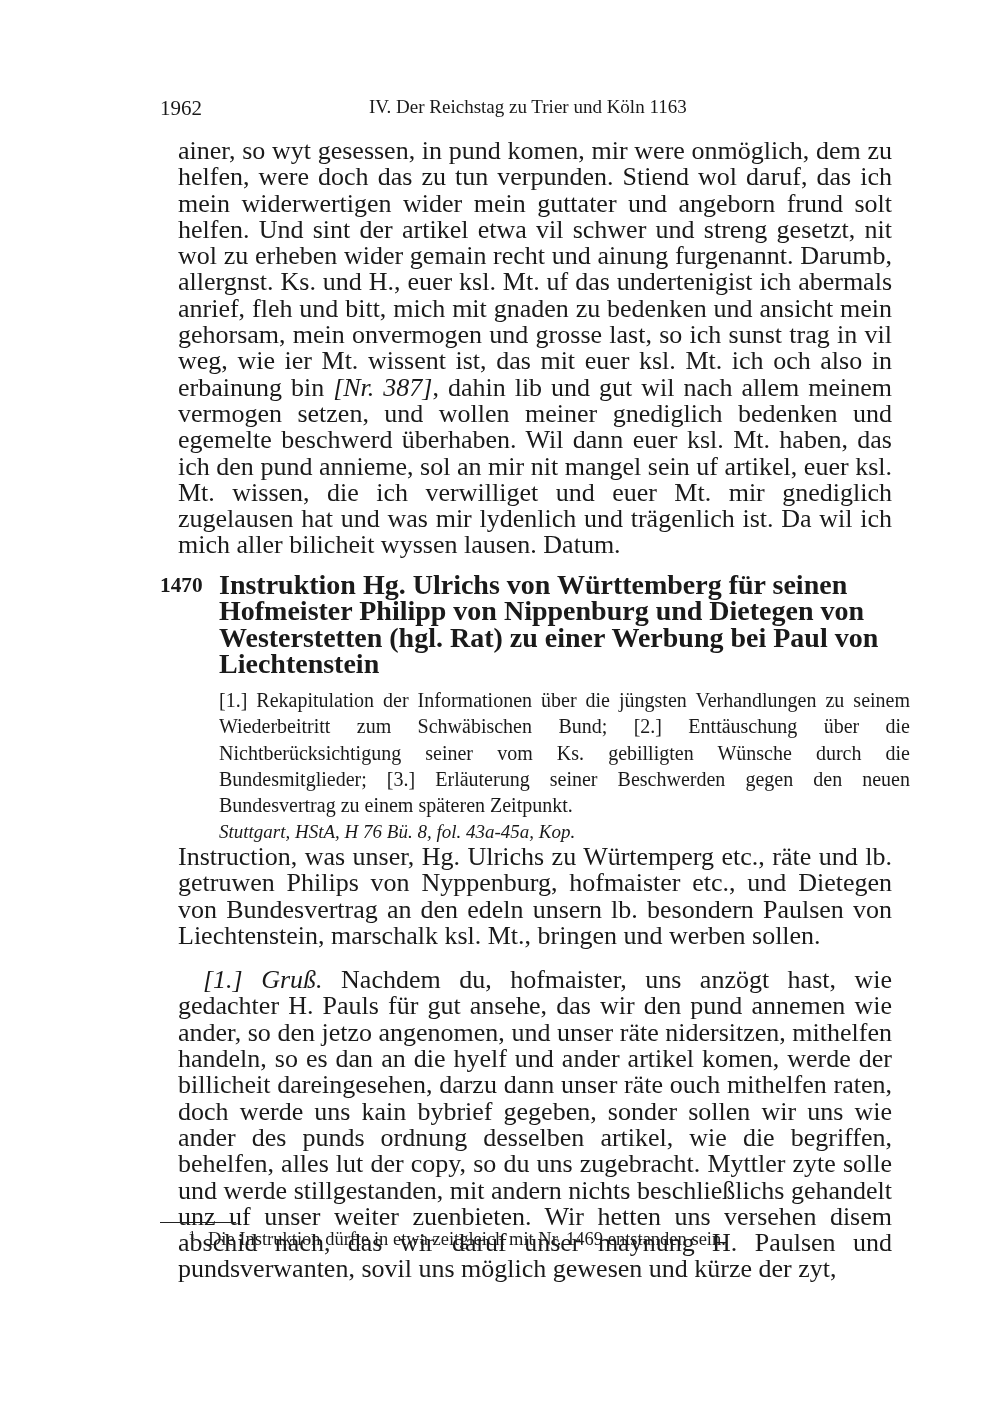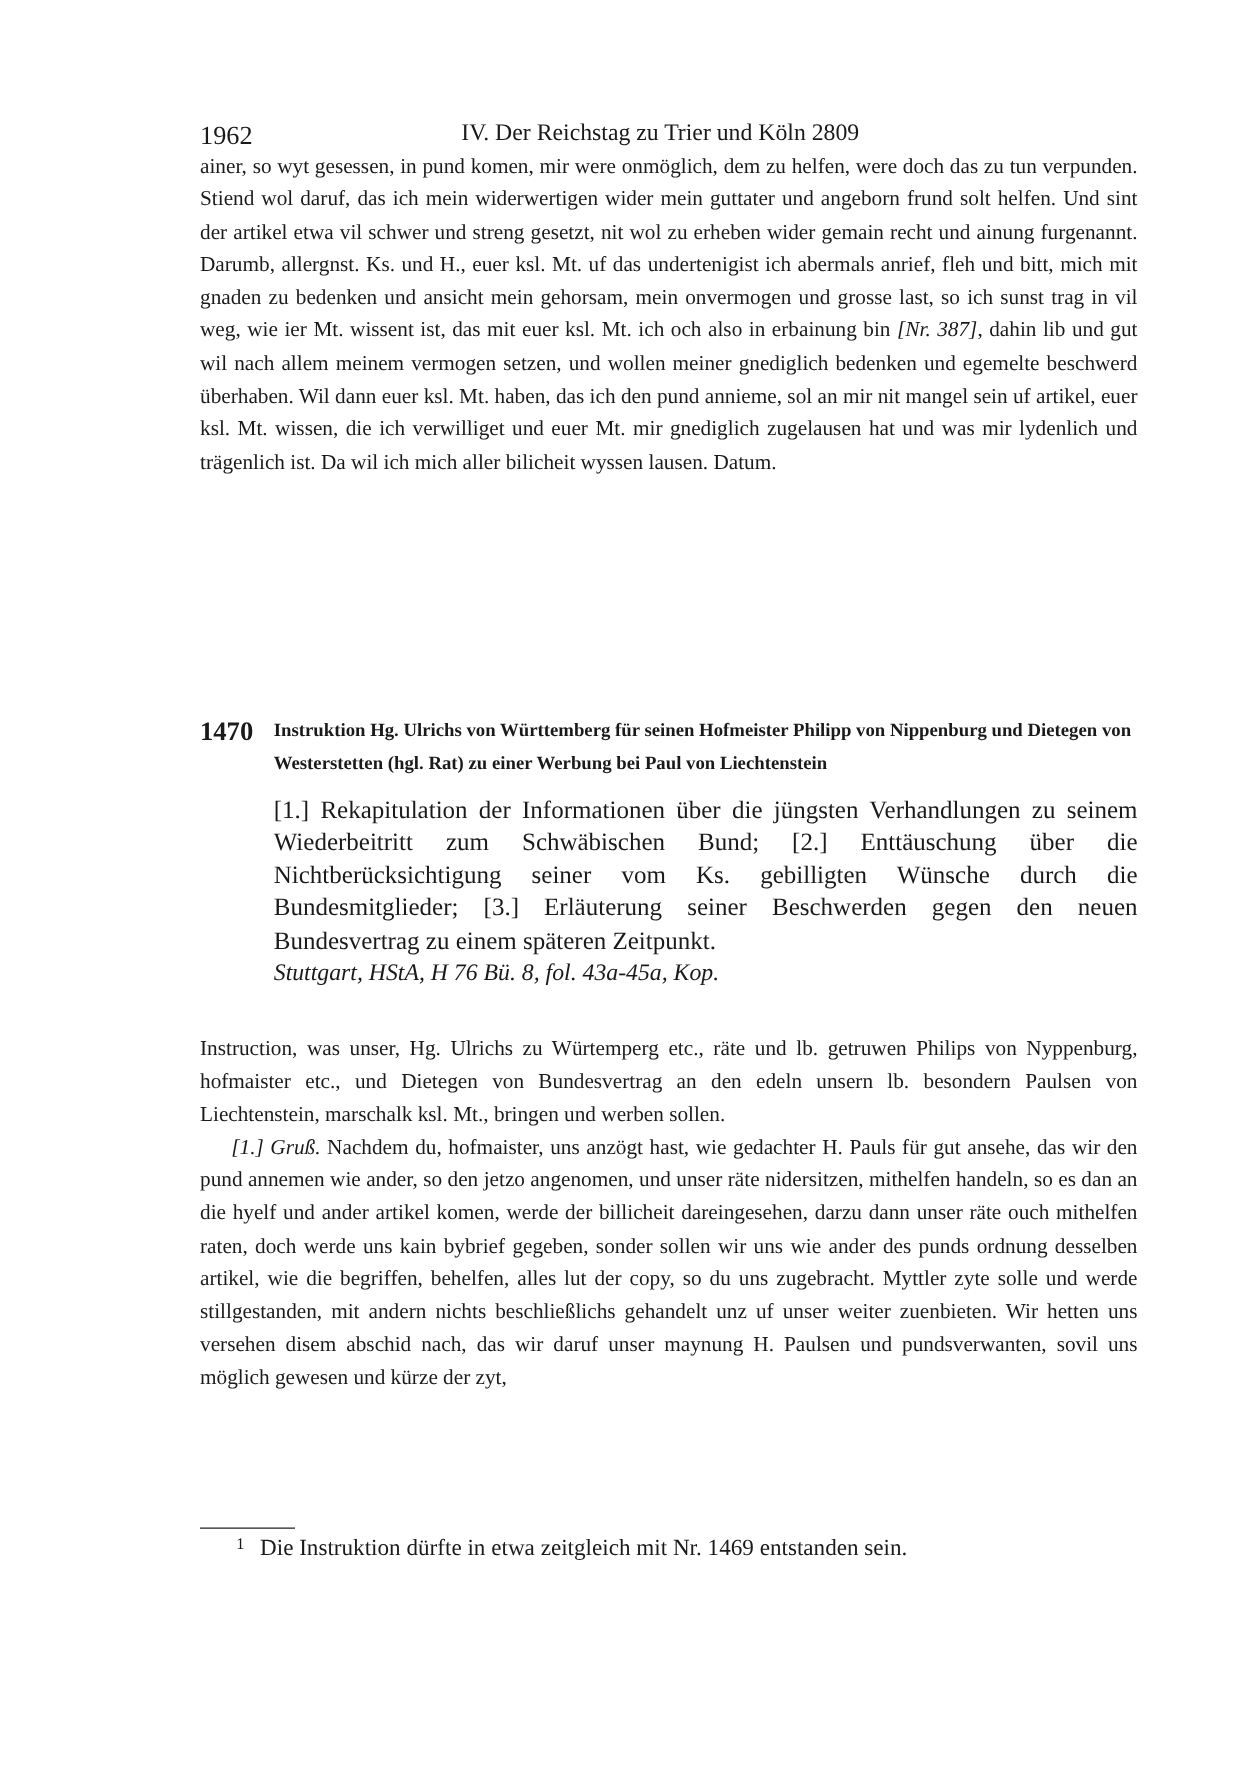--- a/index.html
+++ b/index.html
@@ -35,24 +35,24 @@
     left: 0;
     top: 0;
   }
   .running-title {
     position: absolute;
     left: 209px;
     top: 0;
     font-size: 19px;
   }
   .body-text {
-    font-size: 17px;
+    font-size: 26px;
     line-height: 26.3px;
     text-align: justify;
-    margin: 0;
+    margin: 18px;
     hyphens: manual;
   }
   .block-top {
     position: absolute;
     top: 120px;
     left: 0;
     width: 750px;
   }
   .doc-header {
     position: absolute;
@@ -65,21 +65,21 @@
     position: absolute;
     left: 0;
     top: 0;
     font-weight: bold;
     font-size: 21.3px;
     line-height: 26.3px;
   }
   .doc-title {
     margin-left: 59px;
     font-weight: bold;
-    font-size: 15px;
+    font-size: 28px;
     line-height: 26.3px;
     text-align: left;
   }
   .regest {
     margin-left: 59px;
     margin-top: 10px;
     font-size: 20px;
     line-height: 26.3px;
     text-align: justify;
   }
@@ -134,21 +134,21 @@
     white-space: nowrap;
   }
 </style>
 </head>
 <body>
 
 <div class="page">
 
   <div class="running-head">
     <span class="page-number">1962</span>
-    <span class="running-title">IV. Der Reichstag zu Trier und Köln 2809</span>
+    <span class="running-title">IV. Der Reichstag zu Trier und Köln 1163</span>
   </div>
 
   <div class="block-top">
     <p class="body-text"><span>ainer, so wyt gesessen, in pund komen, mir were onmöglich, dem zu helfen, were doch das zu tun verpunden. Stiend wol daruf, das ich mein widerwertigen wider mein guttater und angeborn frund solt helfen. Und sint der artikel etwa vil schwer und streng gesetzt, nit wol zu erheben wider gemain recht und ainung furgenannt. Darumb, allergnst. Ks. und H., euer ksl. Mt. uf das undertenigist ich abermals anrief, fleh und bitt, mich mit gnaden zu bedenken und ansicht mein gehorsam, mein onvermogen und grosse last, so ich sunst trag in vil weg, wie ier Mt. wissent ist, das mit euer ksl. Mt. ich och also in erbainung bin </span><span class="italic">[Nr. 387]</span><span>, dahin lib und gut wil nach allem meinem vermogen setzen, und wollen meiner gnediglich bedenken und egemelte beschwerd überhaben. Wil dann euer ksl. Mt. haben, das ich den pund annieme, sol an mir nit mangel sein uf artikel, euer ksl. Mt. wissen, die ich verwilliget und euer Mt. mir gnediglich zugelausen hat und was mir lydenlich und trägenlich ist. Da wil ich mich aller bilicheit wyssen lausen. Datum.</span></p>
   </div>
 
   <div class="doc-header">
     <span class="doc-number">1470</span>
     <div class="doc-title">Instruktion Hg. Ulrichs von Württemberg für seinen Hofmeister Phil­ipp von Nippenburg und Dietegen von Westerstetten (hgl. Rat) zu einer Werbung bei Paul von Liechtenstein</div>
     <div class="regest">[1.] Rekapitulation der Informationen über die jüngsten Verhandlungen zu seinem Wiederbeitritt zum Schwäbischen Bund; [2.] Enttäuschung über die Nichtberücksichtigung seiner vom Ks. gebilligten Wünsche durch die Bundesmitglieder; [3.] Erläuterung seiner Beschwerden gegen den neuen Bundesvertrag zu einem späteren Zeitpunkt.</div>

